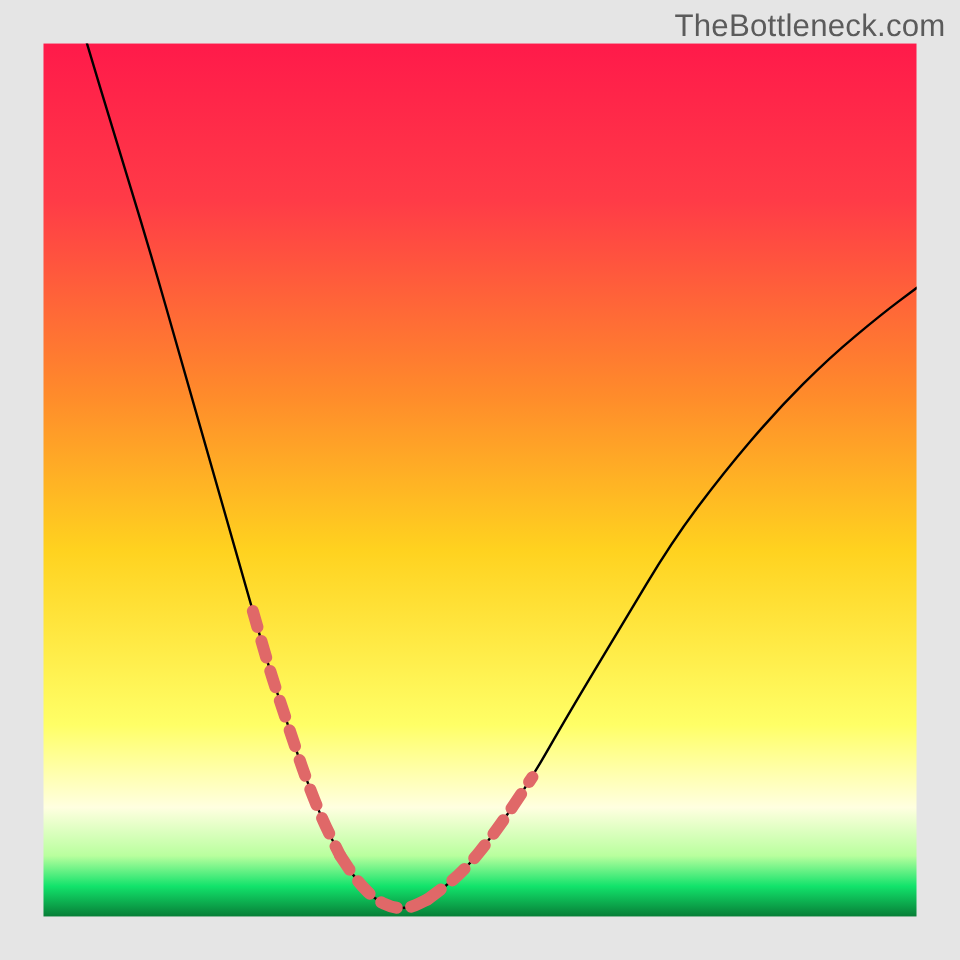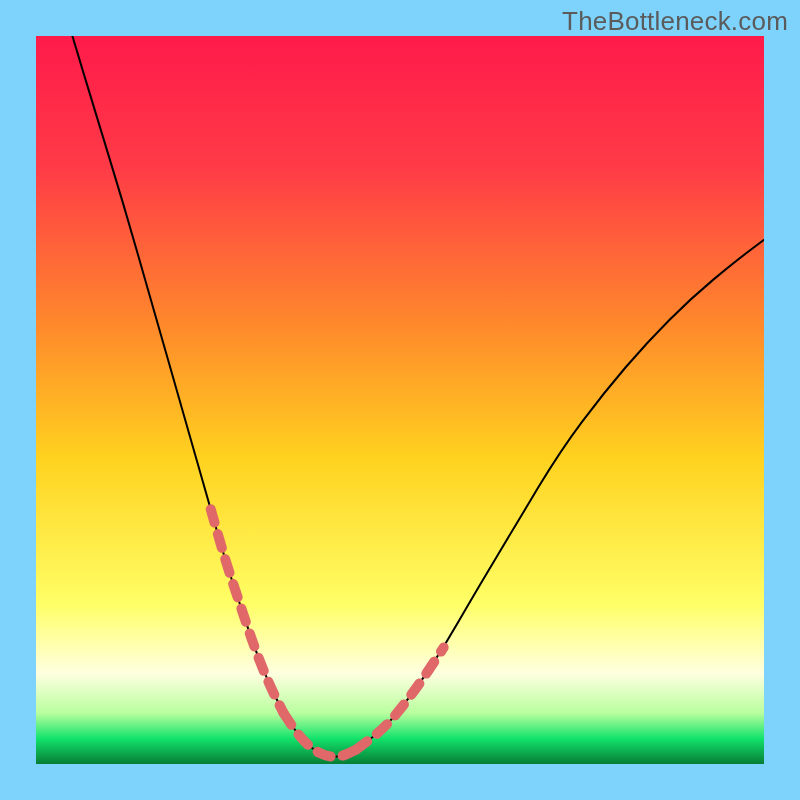--- a/index.html
+++ b/index.html
@@ -10,21 +10,21 @@
     overflow: hidden;
     background: #000;
     font-family: Arial, Helvetica, sans-serif;
   }
   .frame {
     position: absolute;
     top: 0;
     left: 0;
     width: 800px;
     height: 800px;
-    background: #7dd3fc;
+    background: #e5e5e5;
   }
   .plot {
     position: absolute;
     top: 36px;
     left: 36px;
     width: 728px;
     height: 728px;
     overflow: hidden;
   }
   .watermark {

